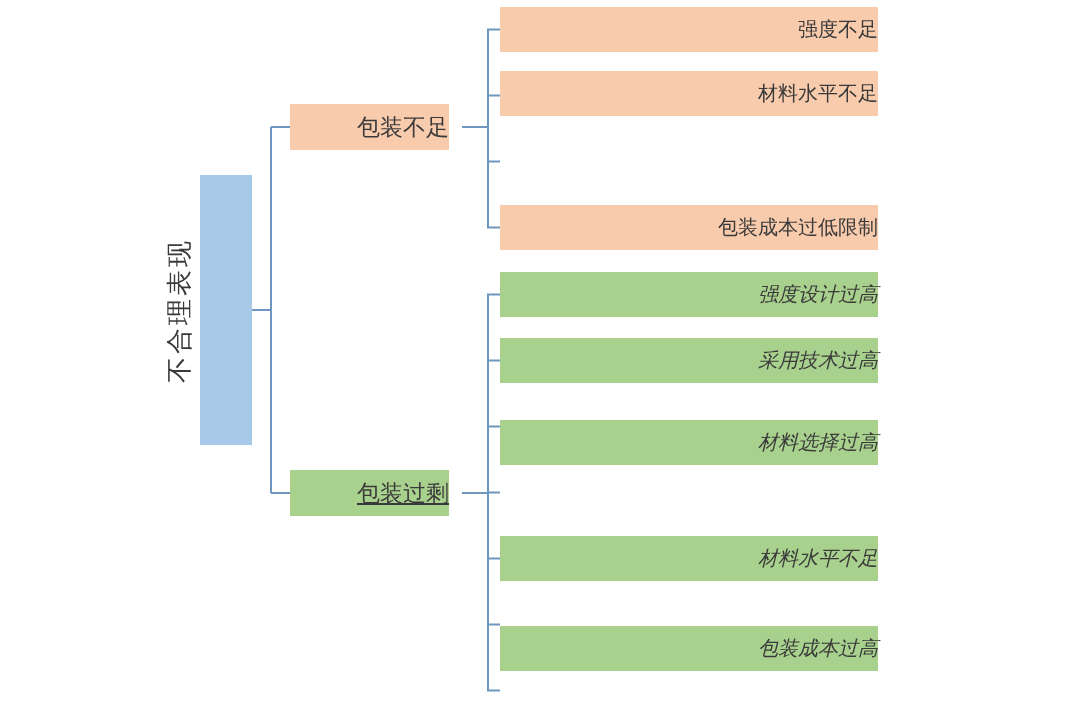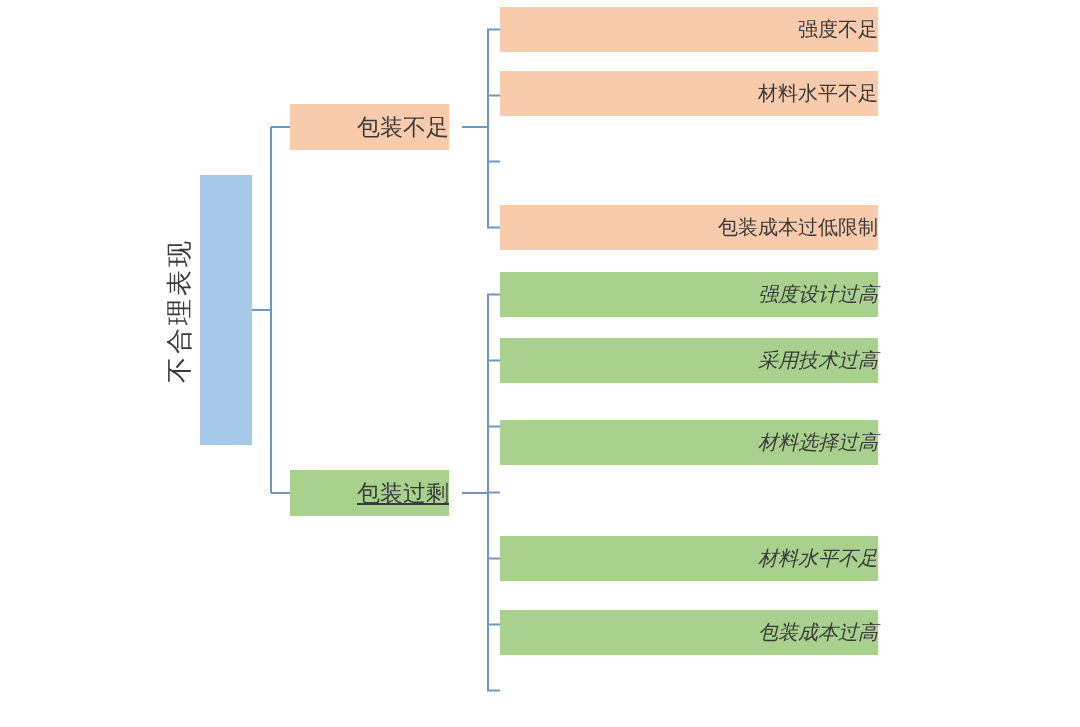--- a/index.html
+++ b/index.html
@@ -128,17 +128,17 @@
   </div>
   <div class="node leaf-node leaf-green" style="top:338px">
     <span>采用技术过高</span>
   </div>
   <div class="node leaf-node leaf-green" style="top:420px">
     <span>材料选择过高</span>
   </div>
   <div class="node leaf-node leaf-green" style="top:536px">
     <span>材料水平不足</span>
   </div>
-  <div class="node leaf-node leaf-green" style="top:610px">
+  <div class="node leaf-node leaf-green" style="top:626px">
     <span>包装成本过高</span>
   </div>
 
 </div>
 
 </body></html>

